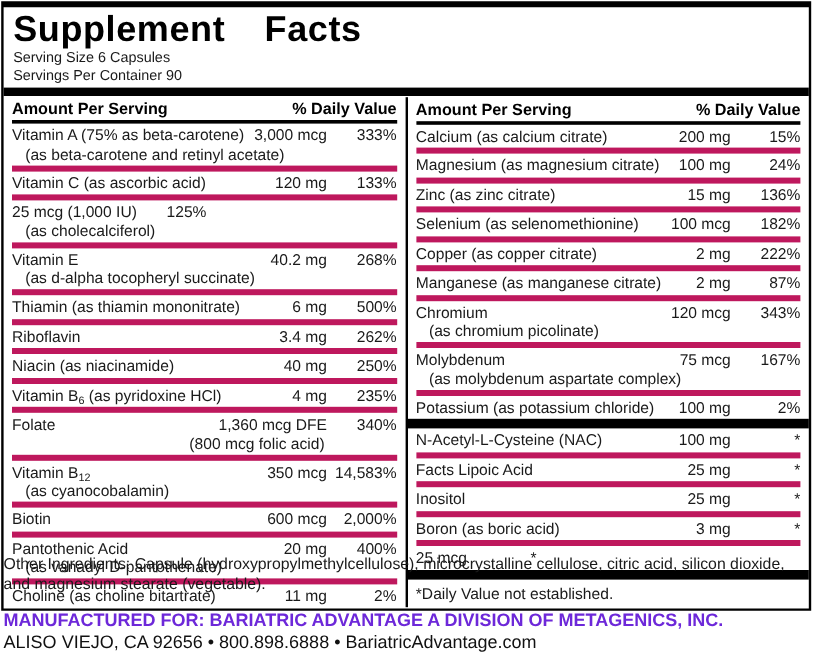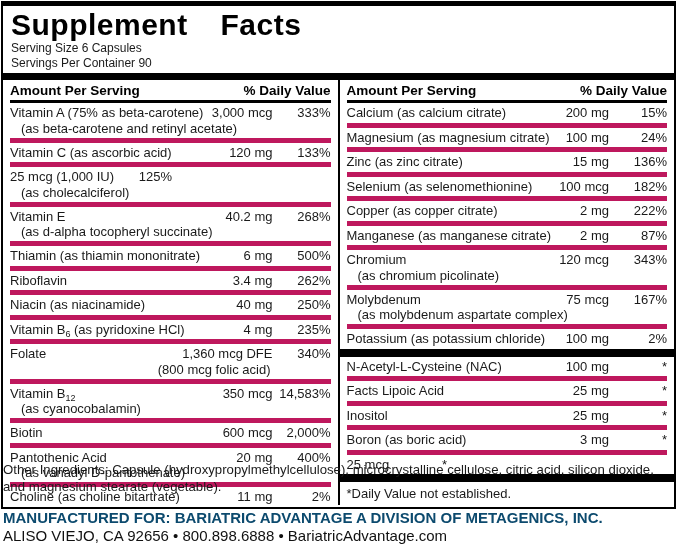--- a/index.html
+++ b/index.html
@@ -14,21 +14,21 @@
     border-right:2px solid #000;border-bottom:2px solid #000;
     background:#fff;
   }
   .label-head{padding:3px 8px 2px 8px;}
   .label-title{
     font-size:30px;font-weight:bold;letter-spacing:.5px;word-spacing:24px;
     line-height:32px;color:#000;
   }
   .serving-line{font-size:12px;line-height:15px;color:#1a1a1a;}
   .thick-bar{height:7px;background:#000;}
-  .cols{display:flex;align-items:flex-start;}
+  .cols{display:flex;align-items:center;}
   .col{flex:1 1 50%;min-width:0;padding:0 7px;display:flex;flex-direction:column;}
   .col-right{border-left:2px solid #000;}
   .col-head{
     display:flex;justify-content:space-between;align-items:baseline;
     font-size:13.5px;font-weight:bold;padding:3px 0 2px 0;
     border-bottom:3px solid #000;color:#000;
   }
   .row{border-bottom:5px solid #be185d;padding:2px 0;}
   .rows > .row:last-child{border-bottom:none;}
   .row-main{display:flex;align-items:baseline;}
@@ -37,21 +37,21 @@
   .amt{flex:0 0 auto;font-size:13px;line-height:15.5px;text-align:right;white-space:nowrap;}
   .pct{flex:0 0 58px;font-size:13px;line-height:15.5px;text-align:right;white-space:nowrap;}
   .row-sub{font-size:13px;line-height:15px;padding-left:11px;white-space:nowrap;}
   .row-sub.align-amount{text-align:right;padding-right:60px;padding-left:0;}
   .section-bar{height:8px;background:#000;margin:0 -7px;}
   .footnote{font-size:13px;line-height:16px;padding:4px 0 3px 0;}
   .col-bottom-space{flex:1 1 auto;}
   .below{position:absolute;left:3px;top:462px;width:668px;}
   .other-ing{font-size:13.2px;line-height:16.5px;color:#1a1a1a;max-width:655px;}
   .mfr{margin-top:14px;}
-  .mfr-line1{font-size:15px;line-height:18px;font-weight:bold;color:#0c4a6e;}
+  .mfr-line1{font-size:15px;line-height:18px;font-weight:bold;color:#6d28d9;}
   .mfr-line2{font-size:15px;line-height:18px;color:#111;}
   .mfr-line2 .b{font-weight:normal;}
 </style>
 </head>
 <body>
 
 <div class="label-panel">
   <div class="label-head">
     <div class="label-title">Supplement Facts</div>
     <div class="serving-line">Serving Size 6 Capsules</div>

